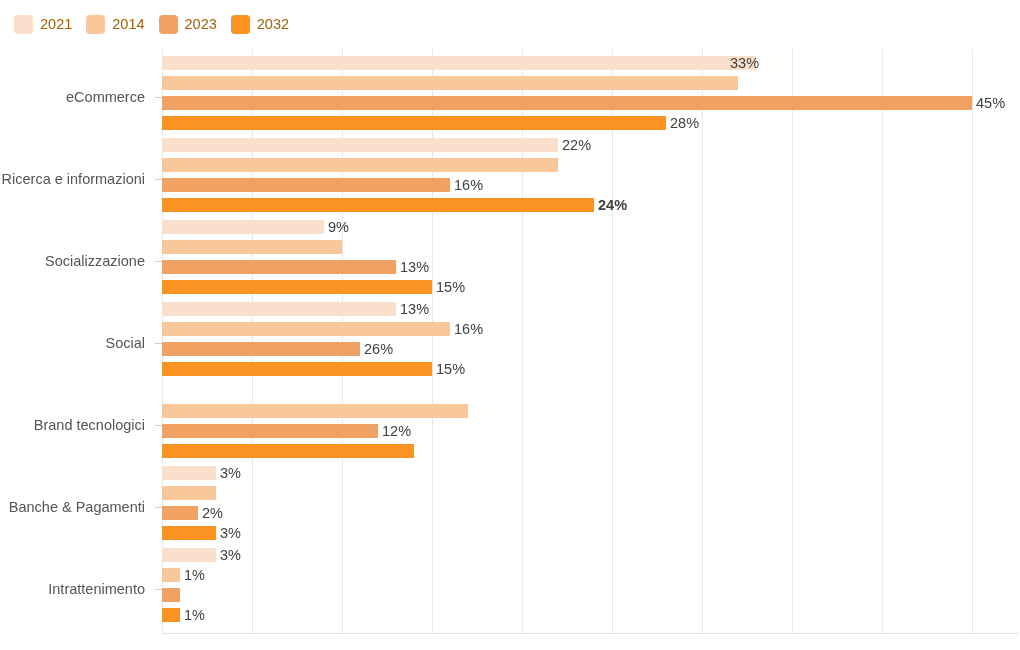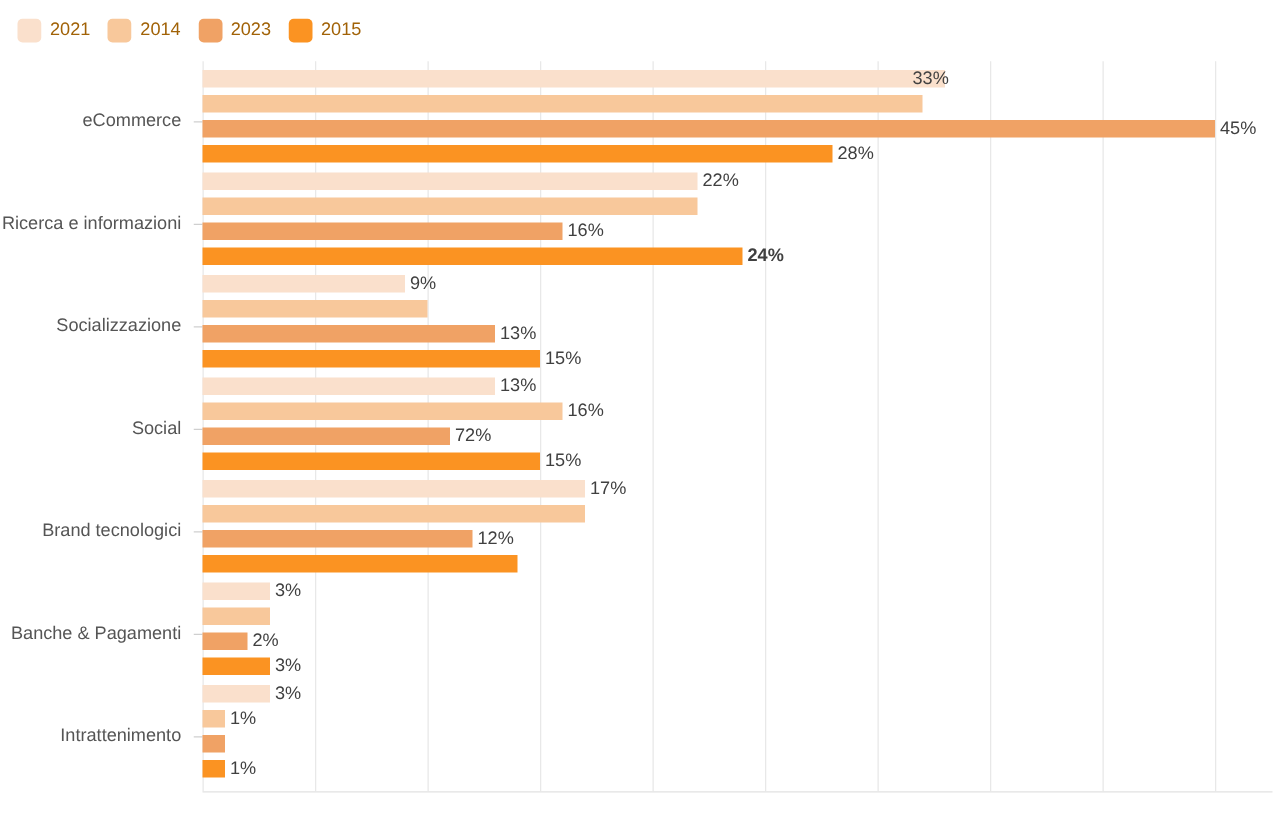--- a/index.html
+++ b/index.html
@@ -146,21 +146,21 @@
       <div class="legend-item">
         <span class="legend-swatch" style="background: rgb(248, 200, 155);"></span>
         <span class="legend-label">2014</span>
       </div>
       <div class="legend-item">
         <span class="legend-swatch" style="background: rgb(240, 162, 101);"></span>
         <span class="legend-label">2023</span>
       </div>
       <div class="legend-item">
         <span class="legend-swatch" style="background: rgb(251, 147, 34);"></span>
-        <span class="legend-label">2015</span>
+        <span class="legend-label">2032</span>
       </div>
     </div>
 
   <div id="plot">
     <div id="grid-layer">
         <div class="gridline" style="left: 162px;"></div>
         <div class="gridline" style="left: 252px;"></div>
         <div class="gridline" style="left: 342px;"></div>
         <div class="gridline" style="left: 432px;"></div>
         <div class="gridline" style="left: 522px;"></div>
@@ -235,34 +235,30 @@
           <div class="bar-row" style="top: 0px; width: 856px;">
             <div class="bar" style="width: 234px; background: rgb(250, 224, 204);"></div>
             <div class="bar-value" style="left: 234px;">13%</div>
           </div>
           <div class="bar-row" style="top: 20px; width: 856px;">
             <div class="bar" style="width: 288px; background: rgb(248, 200, 155);"></div>
             <div class="bar-value" style="left: 288px;">16%</div>
           </div>
           <div class="bar-row" style="top: 40px; width: 856px;">
             <div class="bar" style="width: 198px; background: rgb(240, 162, 101);"></div>
-            <div class="bar-value" style="left: 198px;">72%</div>
+            <div class="bar-value" style="left: 198px;">26%</div>
           </div>
           <div class="bar-row" style="top: 60px; width: 856px;">
             <div class="bar" style="width: 270px; background: rgb(251, 147, 34);"></div>
             <div class="bar-value" style="left: 270px;">15%</div>
           </div>
         </div>
         <div class="cat-group" style="top: 338px;">
           <div class="cat-label">Brand tecnologici</div>
           <div class="cat-tick"></div>
-          <div class="bar-row" style="top: 0px; width: 856px;">
-            <div class="bar" style="width: 306px; background: rgb(250, 224, 204);"></div>
-            <div class="bar-value" style="left: 306px;">17%</div>
-          </div>
           <div class="bar-row" style="top: 20px; width: 856px;">
             <div class="bar" style="width: 306px; background: rgb(248, 200, 155);"></div>
           </div>
           <div class="bar-row" style="top: 40px; width: 856px;">
             <div class="bar" style="width: 216px; background: rgb(240, 162, 101);"></div>
             <div class="bar-value" style="left: 216px;">12%</div>
           </div>
           <div class="bar-row" style="top: 60px; width: 856px;">
             <div class="bar" style="width: 252px; background: rgb(251, 147, 34);"></div>
           </div>

